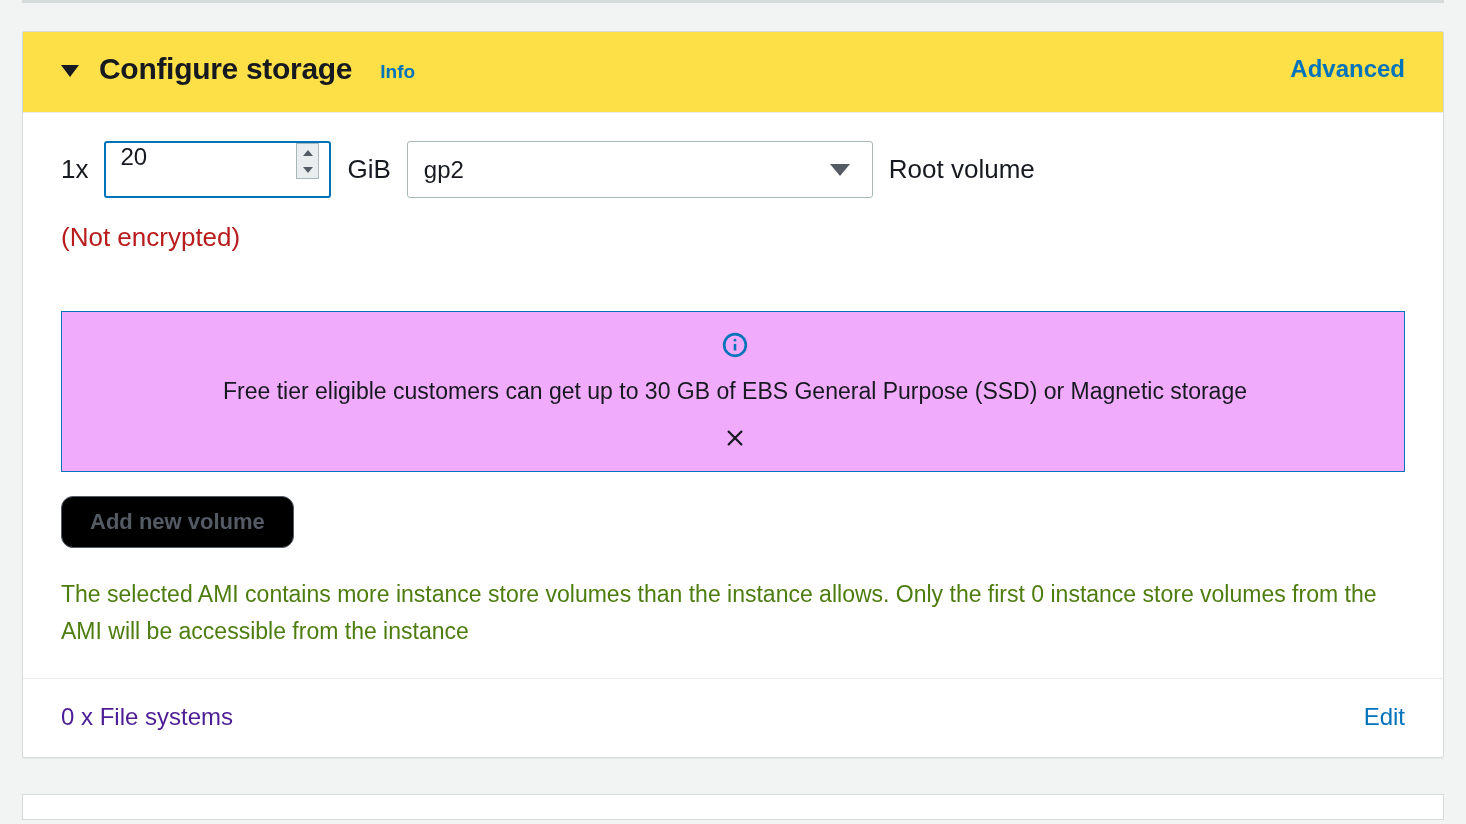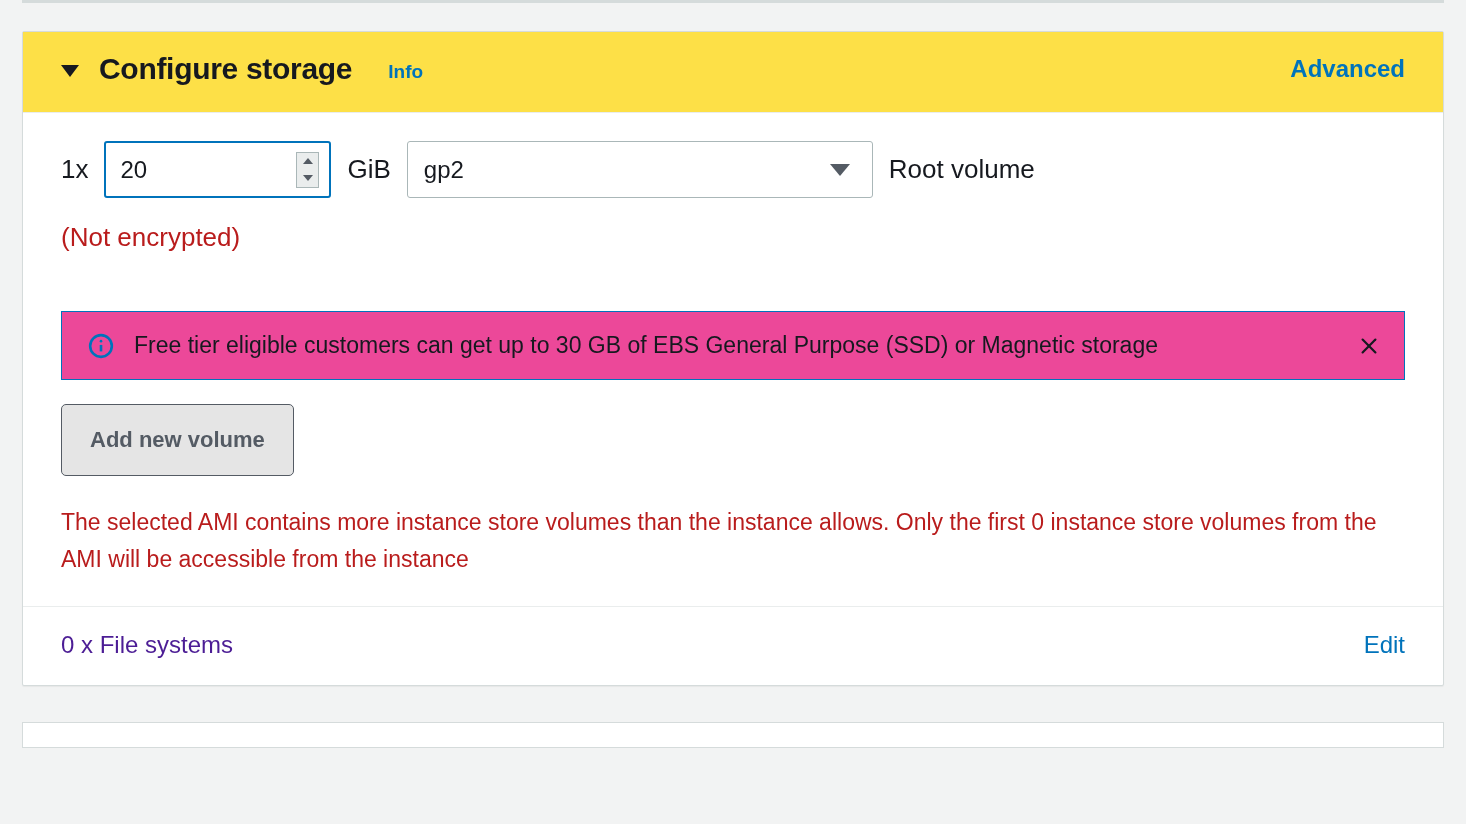--- a/index.html
+++ b/index.html
@@ -41,21 +41,21 @@
   .panel-title {
     font-size: 30px;
     font-weight: 700;
     color: #16191f;
     letter-spacing: -0.3px;
   }
   .info-link {
     color: #0073bb;
     font-size: 19px;
     font-weight: 700;
-    margin-left: 36px;
+    margin-left: 28px;
     cursor: pointer;
     position: relative;
     top: 3px;
   }
   .spacer { flex: 1; }
   .advanced-link {
     color: #0073bb;
     font-size: 24px;
     font-weight: 700;
     cursor: pointer;
@@ -72,21 +72,21 @@
     font-size: 26px;
     color: #16191f;
   }
   .number-input-wrap {
     position: relative;
     width: 227px;
     height: 57px;
     border: 2.5px solid #0073bb;
     border-radius: 3px;
     display: flex;
-    align-items: center;
+    align-items: flex-start;
     padding: 0 10px 0 14px;
   }
   .number-input {
     border: none;
     outline: none;
     font-size: 24px;
     color: #16191f;
     width: 100%;
     background: transparent;
   }
@@ -142,25 +142,26 @@
     margin-right: 6px;
   }
   .encryption-note {
     font-size: 26px;
     color: #b91c1c;
     margin-top: 24px;
   }
   .info-banner {
     margin-top: 58px;
     border: 1.5px solid #0073bb;
-    background: #ec4899;
+    background: #f0abfc;
     padding: 20px 22px 20px 26px;
     display: flex;
     align-items: center;
     gap: 20px;
+    flex-direction: column;
   }
   .info-icon {
     width: 26px; height: 26px;
     flex-shrink: 0;
   }
   .info-text {
     font-size: 23px;
     color: #16191f;
     flex: 1;
   }
@@ -169,31 +170,31 @@
     flex-shrink: 0;
     width: 26px; height: 26px;
     display: flex;
     align-items: center;
     justify-content: center;
   }
   .close-icon svg { width: 22px; height: 22px; }
   .add-volume-btn {
     margin-top: 24px;
     border: 1.5px solid #545b64;
-    background: #e5e5e5;
+    background: #000000;
     color: #545b64;
     font-size: 22px;
     font-weight: 700;
-    padding: 22px 28px;
-    border-radius: 5px;
+    padding: 12px 28px;
+    border-radius: 12px;
     cursor: pointer;
   }
   .warn-text {
     font-size: 23px;
-    color: #b91c1c;
+    color: #4d7c0f;
     margin-top: 28px;
     line-height: 1.6;
     padding-bottom: 28px;
   }
   .fs-row {
     border-top: 1px solid #eaeded;
     padding: 24px 38px 26px 38px;
     display: flex;
     align-items: center;
   }

